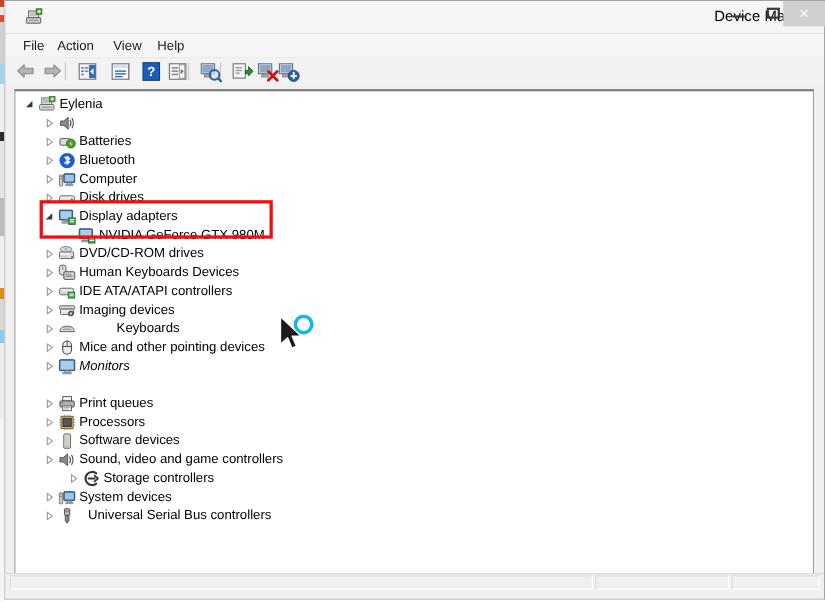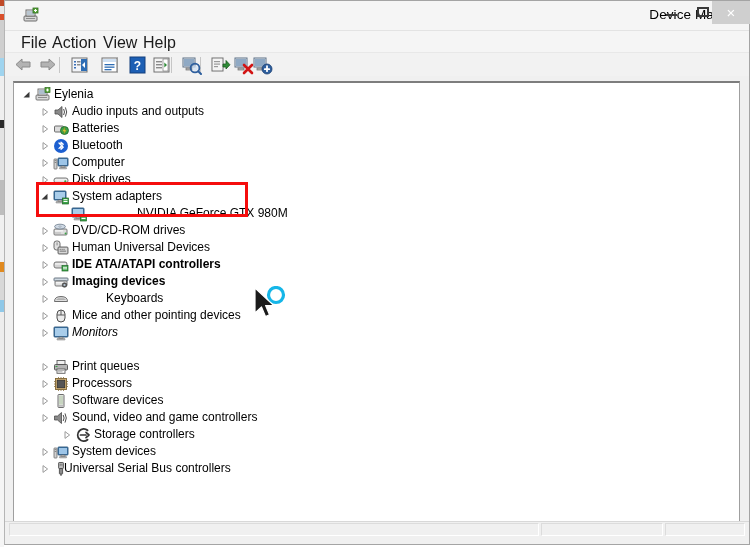--- a/index.html
+++ b/index.html
@@ -111,21 +111,21 @@
   
   #menubar {
     position: relative;
     height: 21px;
     background: #f5f5f5;
     border-bottom: 1px solid #e8e8e8;
   }
   .menu-item {
     position: absolute;
     top: 3px;
-    font-size: 16px;
+    font-size: 12px;
     color: #1a1a1a;
     cursor: default;
     padding: 0 2px;
   }
 
   
   #toolbar {
     position: relative;
     height: 24px;
     background: #f2f2f2;
@@ -367,21 +367,20 @@
           <span class="expander" style="left: 26px;">
             <svg width="8" height="8" viewBox="0 0 8 8">
               <path d="M2,0.6 L6.6,4 L2,7.4 Z" fill="none" stroke="#9a9a9a" stroke-width="1"></path>
             </svg>
           </span>
           <span class="node-icon" style="left: 39px;"><svg width="16" height="16" viewBox="0 0 16 16">
               <path d="M2,6 L5,6 L9,2.5 L9,13.5 L5,10 L2,10 Z" fill="#8a8a8a" stroke="#4d4d4d" stroke-width="0.8" stroke-linejoin="round"></path>
               <path d="M10.6,5 Q12.4,8 10.6,11" fill="none" stroke="#4d4d4d" stroke-width="1"></path>
               <path d="M12.4,3.4 Q15,8 12.4,12.6" fill="none" stroke="#4d4d4d" stroke-width="1"></path>
             </svg></span>
-          <span class="node-label" style="left: 58px;">Audio inputs and outputs</span>
         </div>
         <div class="row" style="top: 37px;">
           <span class="expander" style="left: 26px;">
             <svg width="8" height="8" viewBox="0 0 8 8">
               <path d="M2,0.6 L6.6,4 L2,7.4 Z" fill="none" stroke="#9a9a9a" stroke-width="1"></path>
             </svg>
           </span>
           <span class="node-icon" style="left: 39px;"><svg width="16" height="16" viewBox="0 0 16 16">
               <rect x="1.5" y="5" width="9" height="6" rx="1" fill="#dcdcdc" stroke="#5d5d5d" stroke-width="0.9"></rect>
               <rect x="10.5" y="6.5" width="1.7" height="3" fill="#7d7d7d"></rect>
@@ -440,33 +439,33 @@
           </span>
           <span class="node-icon" style="left: 39px;"><svg width="16" height="16" viewBox="0 0 16 16">
               <rect x="1" y="2" width="12" height="9" rx="0.8" fill="#3f78ac" stroke="#2b5377" stroke-width="0.9"></rect>
               <rect x="2" y="3" width="10" height="7" fill="#a9cdea"></rect>
               <rect x="5" y="11" width="4" height="1.6" fill="#bdbdbd" stroke="#6b6b6b" stroke-width="0.6"></rect>
               <rect x="3" y="12.6" width="8" height="1.3" rx="0.4" fill="#cfcfcf" stroke="#6b6b6b" stroke-width="0.6"></rect>
               <rect x="9.5" y="9" width="6" height="6" fill="#3ba347" stroke="#1d6526" stroke-width="0.7"></rect>
               <rect x="10.5" y="10.2" width="4" height="1" fill="#ffffff"></rect>
               <rect x="10.5" y="12" width="4" height="1" fill="#ffffff"></rect>
             </svg></span>
-          <span class="node-label" style="left: 58px;">System adapters</span>
+          <span class="node-label" style="left: 58px;">Display adapters</span>
         </div>
         <div class="row" style="top: 122px;">
           <span class="node-icon" style="left: 57px;"><svg width="16" height="16" viewBox="0 0 16 16">
               <rect x="1" y="2" width="12" height="9" rx="0.8" fill="#3f78ac" stroke="#2b5377" stroke-width="0.9"></rect>
               <rect x="2" y="3" width="10" height="7" fill="#a9cdea"></rect>
               <rect x="5" y="11" width="4" height="1.6" fill="#bdbdbd" stroke="#6b6b6b" stroke-width="0.6"></rect>
               <rect x="3" y="12.6" width="8" height="1.3" rx="0.4" fill="#cfcfcf" stroke="#6b6b6b" stroke-width="0.6"></rect>
               <rect x="9.5" y="9" width="6" height="6" fill="#3ba347" stroke="#1d6526" stroke-width="0.7"></rect>
               <rect x="10.5" y="10.2" width="4" height="1" fill="#ffffff"></rect>
               <rect x="10.5" y="12" width="4" height="1" fill="#ffffff"></rect>
             </svg></span>
-          <span class="node-label" style="left: 76px; margin-left: 47px;">NVIDIA GeForce GTX 980M</span>
+          <span class="node-label" style="left: 76px;">NVIDIA GeForce GTX 980M</span>
         </div>
         <div class="row" style="top: 139px;">
           <span class="expander" style="left: 26px;">
             <svg width="8" height="8" viewBox="0 0 8 8">
               <path d="M2,0.6 L6.6,4 L2,7.4 Z" fill="none" stroke="#9a9a9a" stroke-width="1"></path>
             </svg>
           </span>
           <span class="node-icon" style="left: 39px;"><svg width="16" height="16" viewBox="0 0 16 16">
               <rect x="1" y="6" width="13" height="6" rx="1" fill="#dedede" stroke="#6b6b6b" stroke-width="0.9"></rect>
               <rect x="2" y="7" width="8" height="1.6" fill="#f2f2f2"></rect>
@@ -486,38 +485,38 @@
           <span class="node-icon" style="left: 39px;"><svg width="16" height="16" viewBox="0 0 16 16">
               <rect x="1" y="1" width="6" height="9" rx="2.4" fill="#e2e2e2" stroke="#5d5d5d" stroke-width="0.9"></rect>
               <rect x="3.6" y="2.4" width="0.9" height="3" fill="#7d7d7d"></rect>
               <rect x="5" y="7" width="10" height="7" rx="1" fill="#bdbdbd" stroke="#5d5d5d" stroke-width="0.9"></rect>
               <rect x="6" y="8" width="8" height="5" fill="#d8d8d8"></rect>
               <rect x="6.6" y="8.8" width="1.3" height="1.1" fill="#7d7d7d"></rect>
               <rect x="8.5" y="8.8" width="1.3" height="1.1" fill="#7d7d7d"></rect>
               <rect x="10.4" y="8.8" width="1.3" height="1.1" fill="#7d7d7d"></rect>
               <rect x="6.6" y="10.6" width="6.5" height="1.1" fill="#7d7d7d"></rect>
             </svg></span>
-          <span class="node-label" style="left: 58px;">Human Universal Devices</span>
-        </div>
-        <div class="row" style="top: 173px; font-weight: bold;">
+          <span class="node-label" style="left: 58px;">Human Keyboards Devices</span>
+        </div>
+        <div class="row" style="top: 173px;">
           <span class="expander" style="left: 26px;">
             <svg width="8" height="8" viewBox="0 0 8 8">
               <path d="M2,0.6 L6.6,4 L2,7.4 Z" fill="none" stroke="#9a9a9a" stroke-width="1"></path>
             </svg>
           </span>
           <span class="node-icon" style="left: 39px;"><svg width="16" height="16" viewBox="0 0 16 16">
               <rect x="1" y="5" width="13" height="6" rx="2" fill="#d4d4d4" stroke="#6b6b6b" stroke-width="0.9"></rect>
               <rect x="2" y="6" width="11" height="1.8" fill="#ececec"></rect>
               <rect x="9" y="8.6" width="6" height="5.4" fill="#3ba347" stroke="#1d6526" stroke-width="0.7"></rect>
               <rect x="10" y="9.8" width="4" height="0.9" fill="#ffffff"></rect>
               <rect x="10" y="11.4" width="4" height="0.9" fill="#ffffff"></rect>
             </svg></span>
           <span class="node-label" style="left: 58px;">IDE ATA/ATAPI controllers</span>
         </div>
-        <div class="row" style="top: 190px; font-weight: bold;">
+        <div class="row" style="top: 190px;">
           <span class="expander" style="left: 26px;">
             <svg width="8" height="8" viewBox="0 0 8 8">
               <path d="M2,0.6 L6.6,4 L2,7.4 Z" fill="none" stroke="#9a9a9a" stroke-width="1"></path>
             </svg>
           </span>
           <span class="node-icon" style="left: 39px;"><svg width="16" height="16" viewBox="0 0 16 16">
               <rect x="1" y="4" width="14" height="3" rx="0.8" fill="#cfd9e2" stroke="#5d6b78" stroke-width="0.9"></rect>
               <rect x="2" y="7" width="12" height="5" rx="1" fill="#e0e0e0" stroke="#6b6b6b" stroke-width="0.9"></rect>
               <rect x="3" y="8" width="10" height="1.4" fill="#f4f4f4"></rect>
               <circle cx="11.5" cy="11" r="2.3" fill="#5d5d5d" stroke="#333" stroke-width="0.6"></circle>
@@ -660,21 +659,21 @@
               <path d="M2,0.6 L6.6,4 L2,7.4 Z" fill="none" stroke="#9a9a9a" stroke-width="1"></path>
             </svg>
           </span>
           <span class="node-icon" style="left: 39px;"><svg width="16" height="16" viewBox="0 0 16 16">
               <rect x="5.6" y="1.5" width="4.8" height="6" rx="0.6" fill="#bdbdbd" stroke="#4d4d4d" stroke-width="0.9"></rect>
               <rect x="6.7" y="2.7" width="1" height="2" fill="#6d6d6d"></rect>
               <rect x="8.4" y="2.7" width="1" height="2" fill="#6d6d6d"></rect>
               <rect x="6.4" y="7.5" width="3.2" height="5.5" rx="0.5" fill="#8c8c8c" stroke="#4d4d4d" stroke-width="0.9"></rect>
               <rect x="7" y="13" width="2" height="1.6" fill="#6d6d6d"></rect>
             </svg></span>
-          <span class="node-label" style="left: 50px; text-align: right;">Universal Serial Bus controllers</span>
+          <span class="node-label" style="left: 66px; text-align: right;">Universal Serial Bus controllers</span>
         </div>
         <div id="highlight-box"></div>
       <div id="cursor">
         <svg width="34" height="36" viewBox="0 0 34 36">
           <circle cx="24" cy="9" r="7.5" fill="none" stroke="#15b6e8" stroke-width="3.2"></circle>
           <circle cx="24" cy="9" r="4" fill="#ffffff"></circle>
           <path d="M3,2 L3,27 L9.5,21 L13.5,30.5 L17.5,28.7 L13.6,19.6 L21.5,19.3 Z" fill="#1b1b1b" stroke="#ffffff" stroke-width="1.2" stroke-linejoin="round"></path>
         </svg>
       </div>
     </div>

